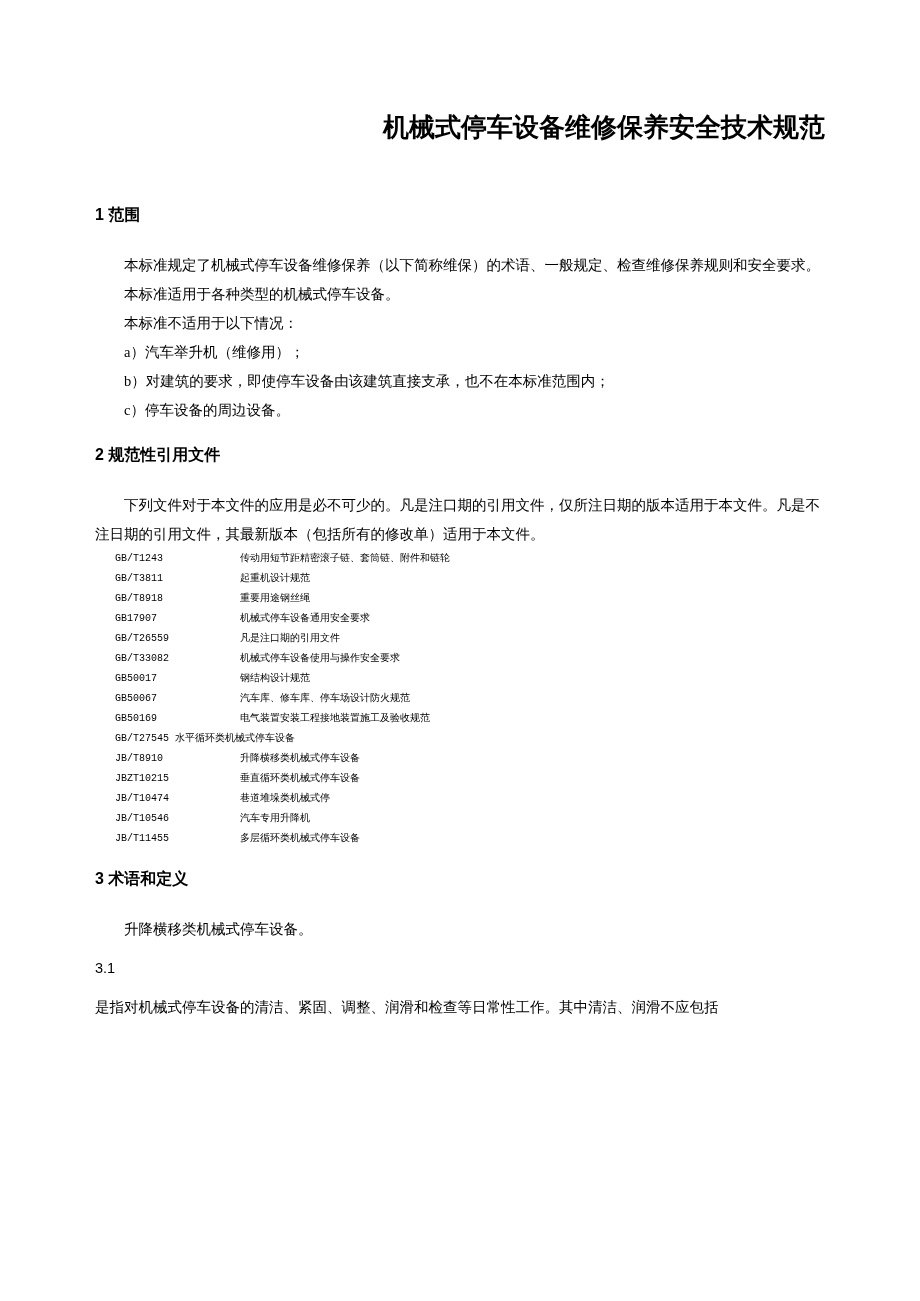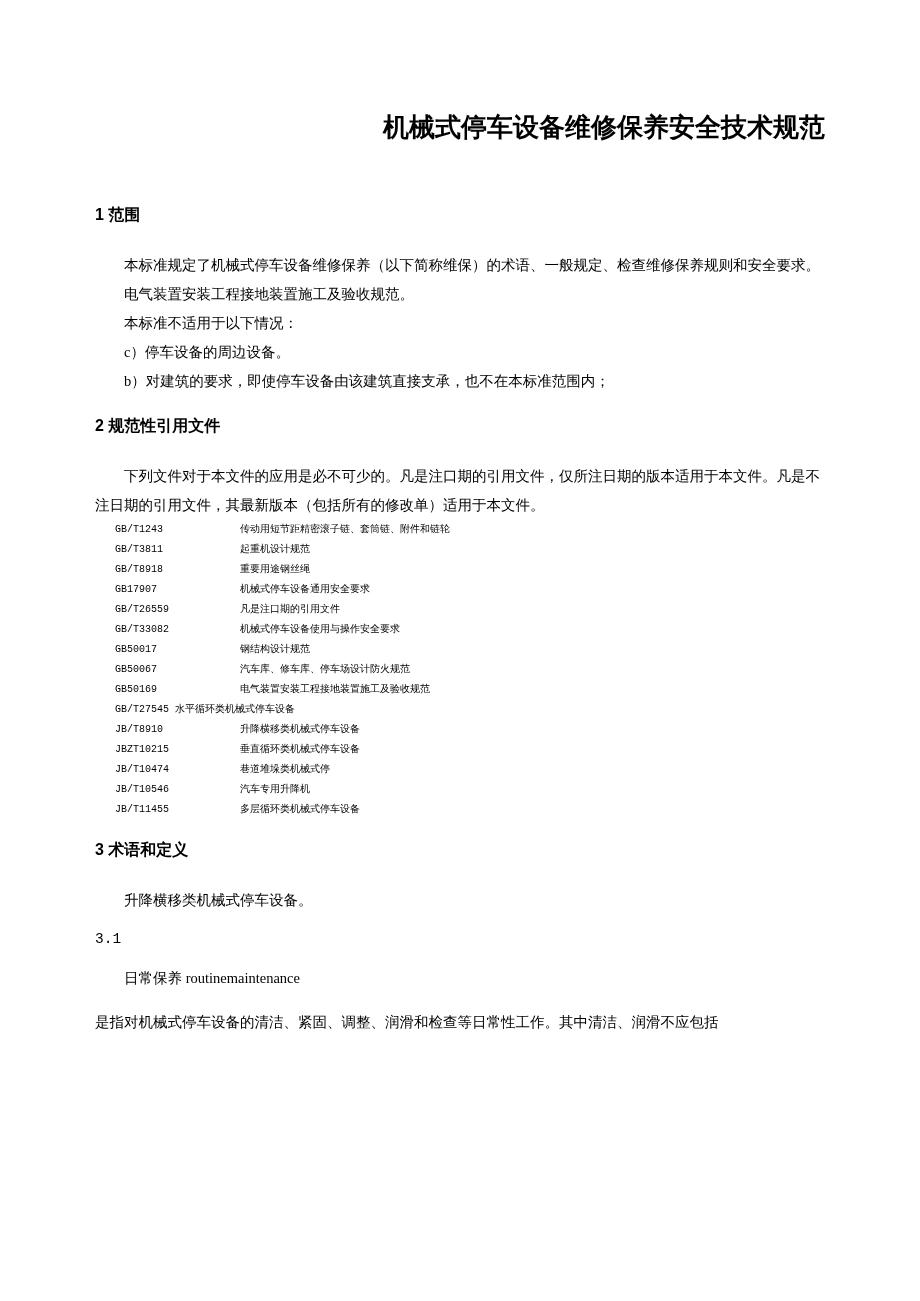--- a/index.html
+++ b/index.html
@@ -45,45 +45,46 @@
     }
     .ref-row { display: flex; }
     .ref-code { width: 125px; flex-shrink: 0; white-space: nowrap; }
     .ref-title { }
     .ref-row-full { }
     .subnum {
       font-size: 14.5px;
       line-height: 2.0;
       margin-top: 10px;
       margin-bottom: 10px;
-      font-family: Liberation Mono, monospace;
+      font-family: Liberation Sans, sans-serif;
     }
     .term {
       font-size: 14.5px;
       line-height: 2.0;
       text-indent: 2em;
       margin-bottom: 15px;
     }
     .def {
       font-size: 14.5px;
       line-height: 2.0;
     }
   </style>
 </head>
 <body>
 
 <h1 class="title">机械式停车设备维修保养安全技术规范</h1>
 
 <h2 class="section-heading">1 范围</h2>
 <div class="block">
   <p class="para" style="text-indent:2em;">本标准规定了机械式停车设备维修保养（以下简称维保）的术语、一般规定、检查维修保养规则和安全要求。</p>
-  <p class="para">电气装置安装工程接地装置施工及验收规范。</p>
+  <p class="para">本标准适用于各种类型的机械式停车设备。</p>
   <p class="para">本标准不适用于以下情况：</p>
+  <p class="para-noindent">a）汽车举升机（维修用）；</p>
+  <p class="para-noindent">b）对建筑的要求，即使停车设备由该建筑直接支承，也不在本标准范围内；</p>
   <p class="para-noindent">c）停车设备的周边设备。</p>
-  <p class="para-noindent">b）对建筑的要求，即使停车设备由该建筑直接支承，也不在本标准范围内；</p>
 </div>
 
 <h2 class="section-heading">2 规范性引用文件</h2>
 <div class="block">
   <p class="para" style="text-indent:2em;">下列文件对于本文件的应用是必不可少的。凡是注口期的引用文件，仅所注日期的版本适用于本文件。凡是不注日期的引用文件，其最新版本（包括所有的修改单）适用于本文件。</p>
 
   <div class="ref-table">
     <div class="ref-row">
         <span class="ref-code">GB/T1243</span>
         <span class="ref-title">传动用短节距精密滚子链、套筒链、附件和链轮</span>
@@ -141,15 +142,14 @@
         <span class="ref-code">JB/T11455</span>
         <span class="ref-title">多层循环类机械式停车设备</span>
       </div>
   </div>
 </div>
 
 <h2 class="section-heading">3 术语和定义</h2>
 <div class="block">
   <p class="para">升降横移类机械式停车设备。</p>
   <p class="subnum">3.1</p>
-  <p class="term">日常保养 routinemaintenance</p>
   <p class="def">是指对机械式停车设备的清洁、紧固、调整、润滑和检查等日常性工作。其中清洁、润滑不应包括</p>
 </div>
 
 </body></html>

